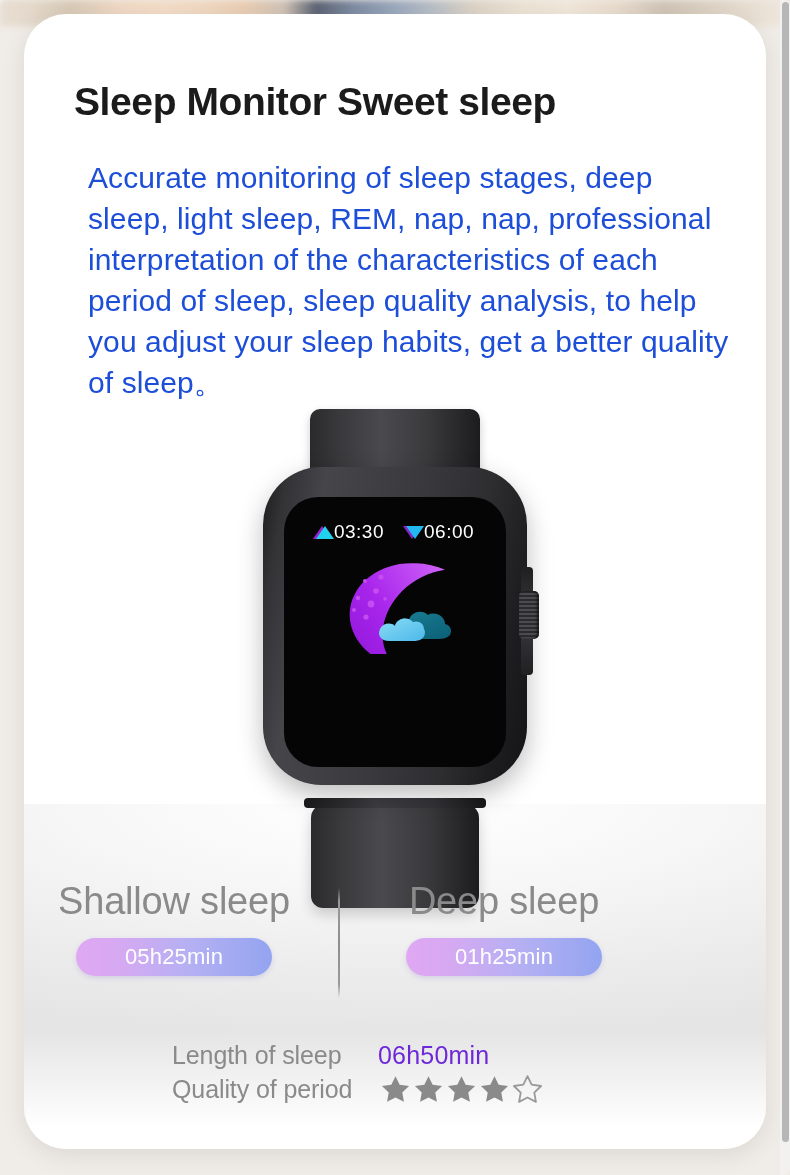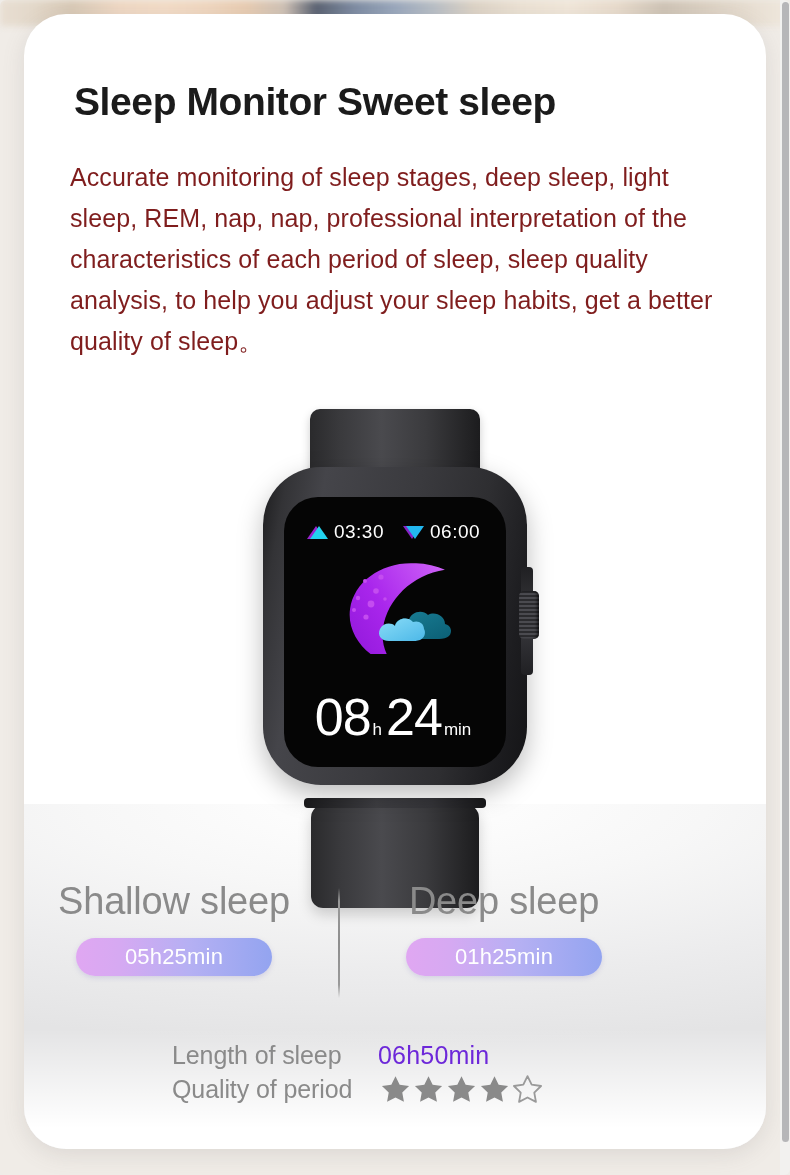--- a/index.html
+++ b/index.html
@@ -45,22 +45,22 @@
   }
 
   
   .content{ position:relative; z-index:4; }
   #title{
     position:absolute; left:50px; top:66px; width:640px;
     font-size:39px; font-weight:700; color:#1b1b1b;
     letter-spacing:-0.4px;
   }
   #desc{
-    position:absolute; left:46px; top:143px; width:652px;
-    font-size:25px; line-height:41px; color:#7f1d1d;
+    position:absolute; left:64px; top:143px; width:652px;
+    font-size:30px; line-height:41px; color:#1d4ed8;
     letter-spacing:0.1px;
   }
 
   
   #watch{ position:absolute; left:0; top:0; width:742px; height:1135px; }
   .strap{
     position:absolute; left:50%; transform:translateX(-50%);
     background:linear-gradient(90deg,#2a2a2c 0%,#3a3a3d 18%,#4a4a4e 42%,#3b3b3e 68%,#242426 92%,#1c1c1e 100%);
   }
   #strap-top{
@@ -105,21 +105,21 @@
     width:222px; height:270px; top:30px;
     border-radius:34px;
     background:#050505;
     overflow:hidden;
   }
   
   #times{
     position:absolute; left:0; right:0; top:24px;
     display:flex; justify-content:center; align-items:center; gap:22px;
   }
-  .time-grp{ display:flex; align-items:center; gap:6px; }
+  .time-grp{ display:flex; align-items:center; }
   .tri{ width:0; height:0; }
   .tri-up{
     border-left:9px solid transparent; border-right:9px solid transparent;
     border-bottom:13px solid #22d3ee;
     filter:drop-shadow(-3px 0 0 rgba(168,40,230,0.9));
   }
   .tri-dn{
     border-left:9px solid transparent; border-right:9px solid transparent;
     border-top:13px solid #22b8f0;
     filter:drop-shadow(-3px 0 0 rgba(150,40,220,0.9));
@@ -253,26 +253,20 @@
                 <path d="M78 80 C70 80 66 74 68 68 C70 62 78 60 82 63
                          C84 55 95 52 101 58 C108 54 118 59 118 67
                          C124 68 126 75 122 79 C120 81 116 82 112 82 L82 82 Z" fill="url(#gCloudBack)" transform="translate(2,-2)"></path>
 
                 <path d="M64 82 C56 82 52 76 55 70 C58 64 66 63 70 67
                          C72 59 83 57 88 63 C93 61 99 64 99 70
                          C101 73 100 79 95 81 C92 82 89 82 86 82 Z" fill="url(#gCloudFront)"></path>
               </svg>
             </div>
 
-            <div id="duration">
-              <span class="dur-num">08</span>
-              <span class="dur-unit">h</span>
-              <span class="dur-num">24</span>
-              <span class="dur-unit">min</span>
-            </div>
 
           </div>
         </div>
       </div>
 
       <div id="split">
 
         <div class="split-col">
           <div class="split-title">Shallow sleep</div>
           <div class="pill">05h25min</div>

